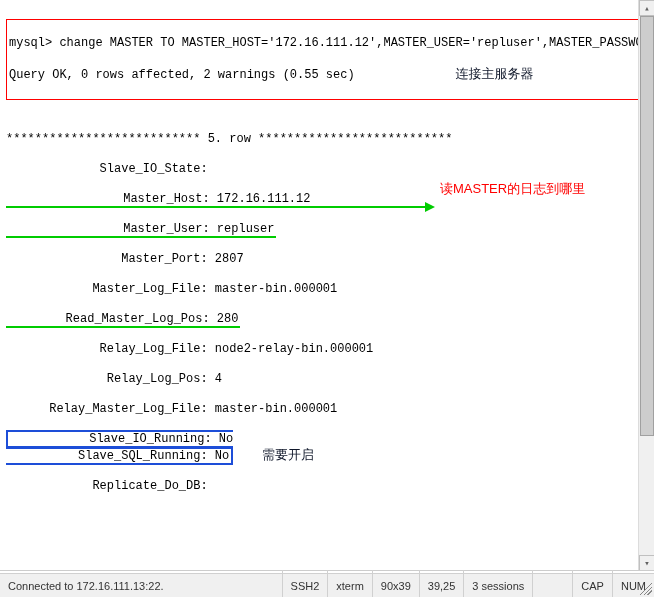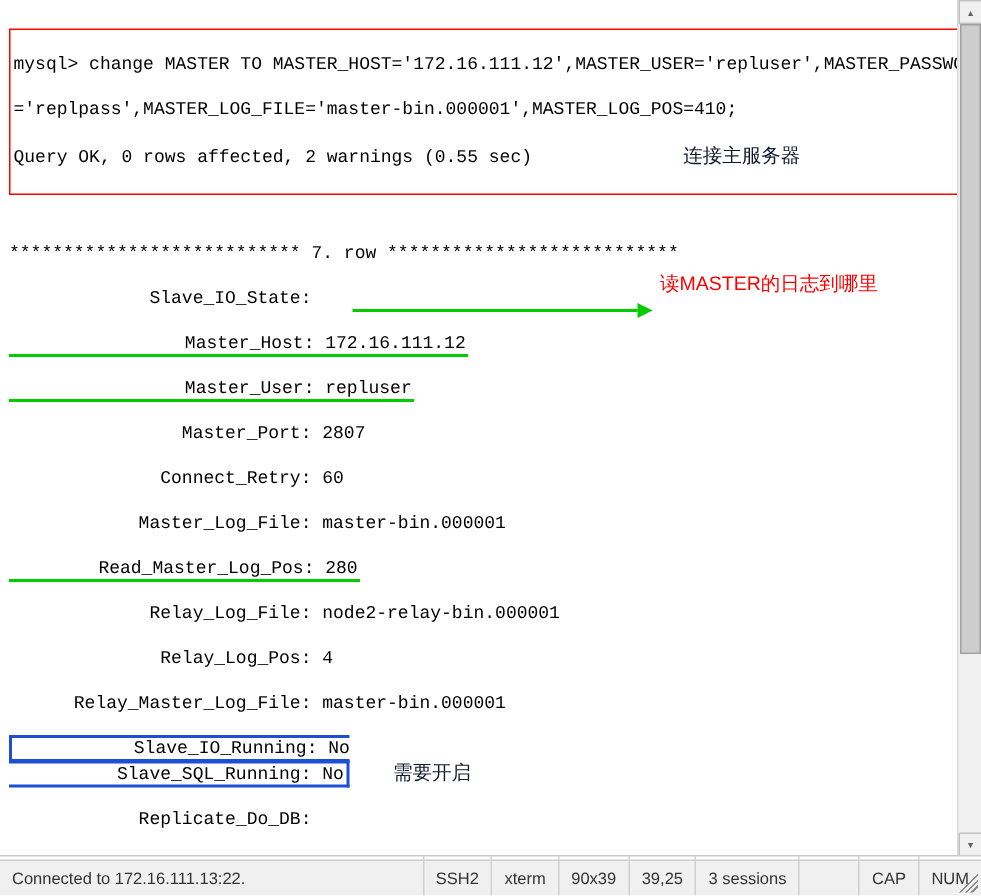--- a/index.html
+++ b/index.html
@@ -100,30 +100,28 @@
   background:
     linear-gradient(135deg, transparent 0 60%, #888 60% 65%, transparent 65% 72%, #888 72% 77%, transparent 77% 84%, #888 84% 89%, transparent 89%);
 }
 </style>
 </head>
 <body>
 
 <div class="terminal">
 <div class="red-box">
 <div class="line">mysql&gt; change MASTER TO MASTER_HOST='172.16.111.12',MASTER_USER='repluser',MASTER_PASSWORD</div>
-<div class="line">='replpass',MASTER_LOG_FILE='master-bin.000001',MASTER_LOG_POS=410;</div>
 <div class="line"><span>Query OK, 0 rows affected, 2 warnings (0.55 sec)</span>              <span class="red-text">连接主服务器</span></div>
 </div>
 <div class="line"></div>
-<div class="line">*************************** 7. row ***************************</div>
+<div class="line">*************************** 5. row ***************************</div>
 <div class="line">             Slave_IO_State:</div>
 <div class="line"><span class="green-underline"><span>                Master_Host:</span><span> 172.16.111.12</span></span></div>
 <div class="line"><span class="green-underline"><span>                Master_User:</span><span> repluser</span></span></div>
 <div class="line">                Master_Port: 2807</div>
-<div class="line">              Connect_Retry: 60</div>
 <div class="line">            Master_Log_File: master-bin.000001</div>
 <div class="line"><span class="green-underline"><span>        Read_Master_Log_Pos:</span><span> 280</span></span></div>
 <div class="line">             Relay_Log_File: node2-relay-bin.000001</div>
 <div class="line">              Relay_Log_Pos: 4</div>
 <div class="line">      Relay_Master_Log_File: master-bin.000001</div>
 <div class="line"><span class="green-box-inline"><span>           Slave_IO_Running: No</span>
 <span>          Slave_SQL_Running: No</span></span>    <span class="red-text">需要开启</span></div>
 <div class="line">            Replicate_Do_DB:</div>
 
 

